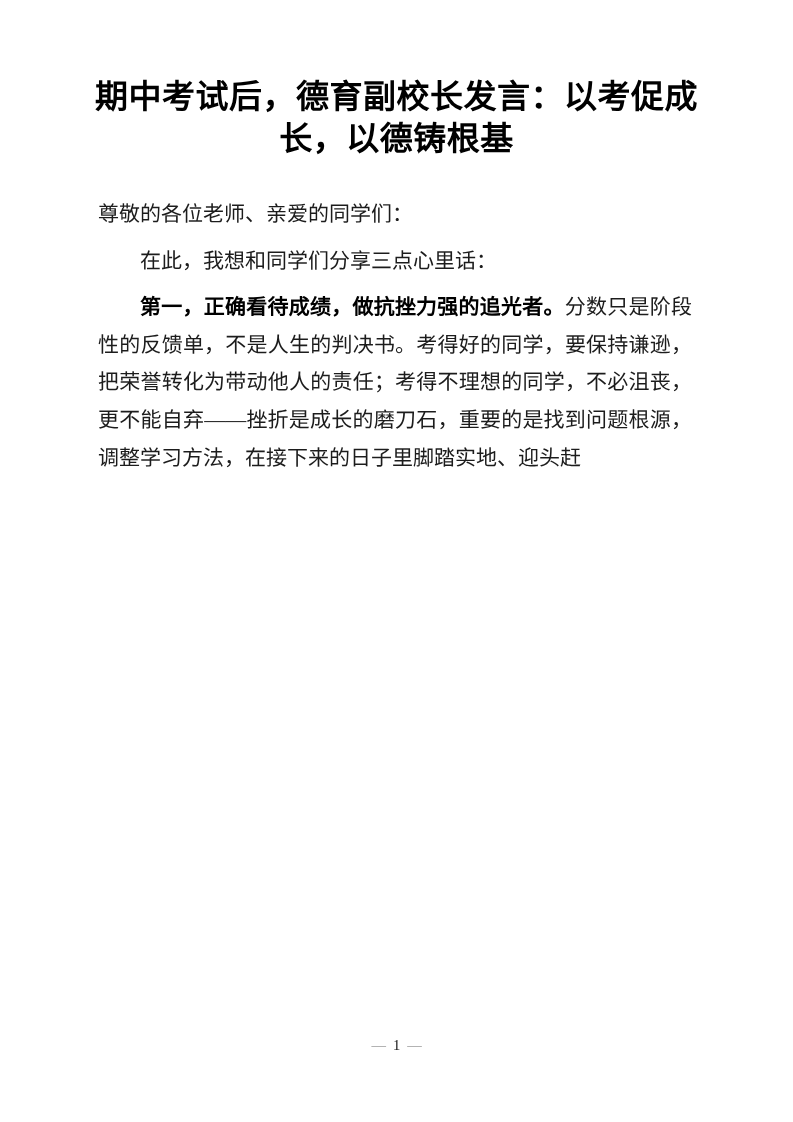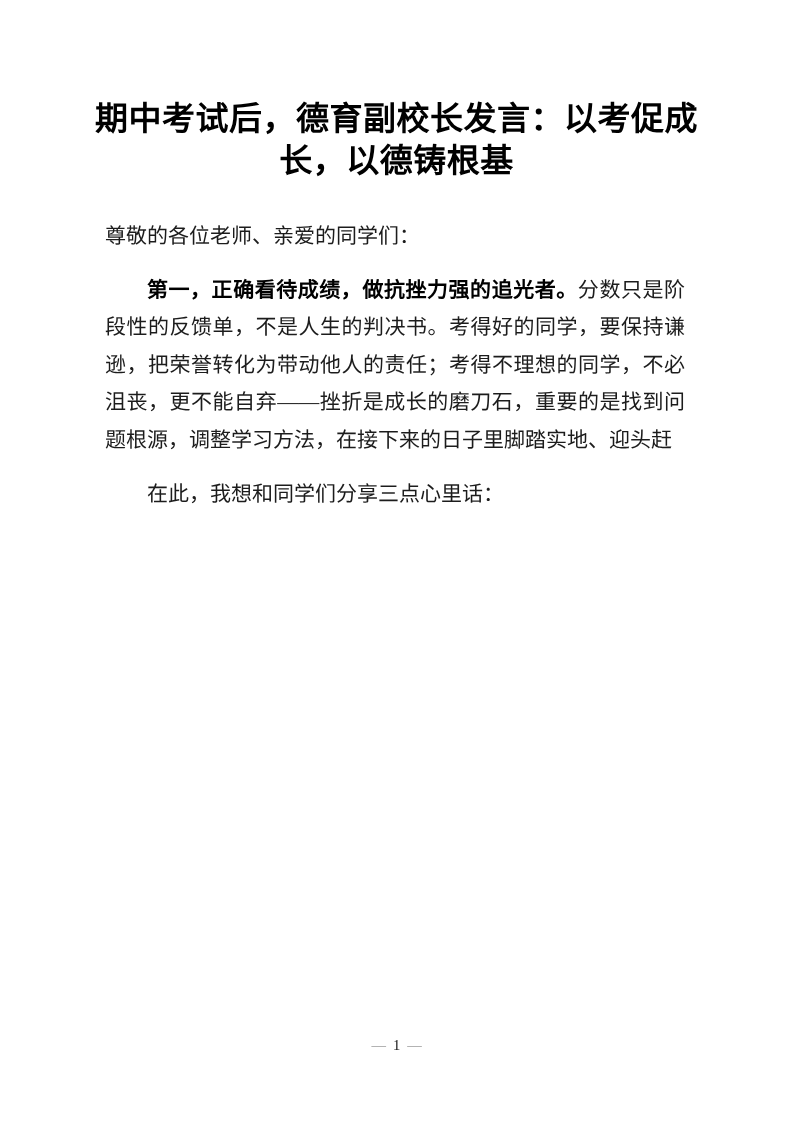--- a/index.html
+++ b/index.html
@@ -10,41 +10,41 @@
   .page {
     position: relative;
     width: 793px;
     height: 1122px;
     margin: 0 auto;
     background: #ffffff;
     color: #000000;
     font-family: "Liberation Serif", "DejaVu Serif", serif;
     overflow: hidden;
     box-sizing: border-box;
-    padding-top: 98px;
+    padding-top: 76px;
   }
   .doc-title {
     margin: 0 86px;
     font-size: 33px;
     line-height: 42px;
     font-weight: 700;
     text-align: center;
     letter-spacing: 0.5px;
     color: #000000;
   }
   .doc-body {
     margin: 36px 92px 0 89px;
     font-size: 21px;
     line-height: 37.6px;
     text-align: justify;
     text-justify: inter-ideograph;
     color: #1c1c1c;
   }
   .doc-body p.para {
-    margin: 16px;
+    margin: 9px;
     padding: 0;
   }
   .doc-body p.para.indent {
     text-indent: 2em;
   }
   .seg.bold {
     font-weight: 700;
     color: #000000;
   }
   .page-footer {
@@ -67,21 +67,21 @@
 </style>
 </head>
 <body>
 
 <div class="page">
 
   <h1 class="doc-title">期中考试后，德育副校长发言：以考促成长，以德铸根基</h1>
 
   <div class="doc-body">
       <p class="para"><span class="seg">尊敬的各位老师、亲爱的同学们：</span></p>
+      <p class="para indent"><span class="seg">在此，我想和同学们分享三点心里话：</span></p>
       <p class="para indent"><span class="seg bold">第一，正确看待成绩，做抗挫力强的追光者。</span><span class="seg">分数只是阶段性的反馈单，不是人生的判决书。考得好的同学，要保持谦逊，把荣誉转化为带动他人的责任；考得不理想的同学，不必沮丧，更不能自弃——挫折是成长的磨刀石，重要的是找到问题根源，调整学习方法，在接下来的日子里脚踏实地、迎头赶</span></p>
-      <p class="para indent"><span class="seg">在此，我想和同学们分享三点心里话：</span></p>
     </div>
 
   <div class="page-footer">
     <span class="dash">—</span><span class="num">1</span><span class="dash">—</span>
   </div>
 
 </div>
 
 </body></html>

